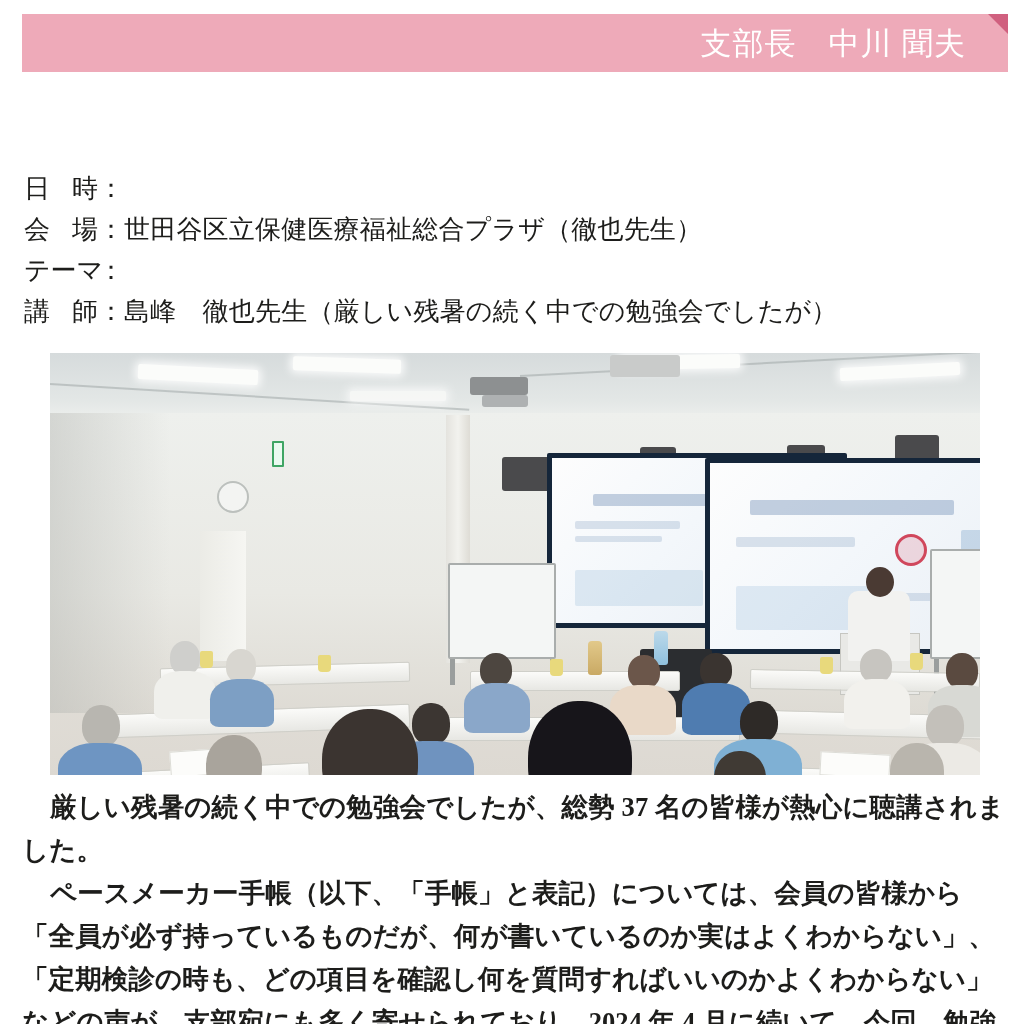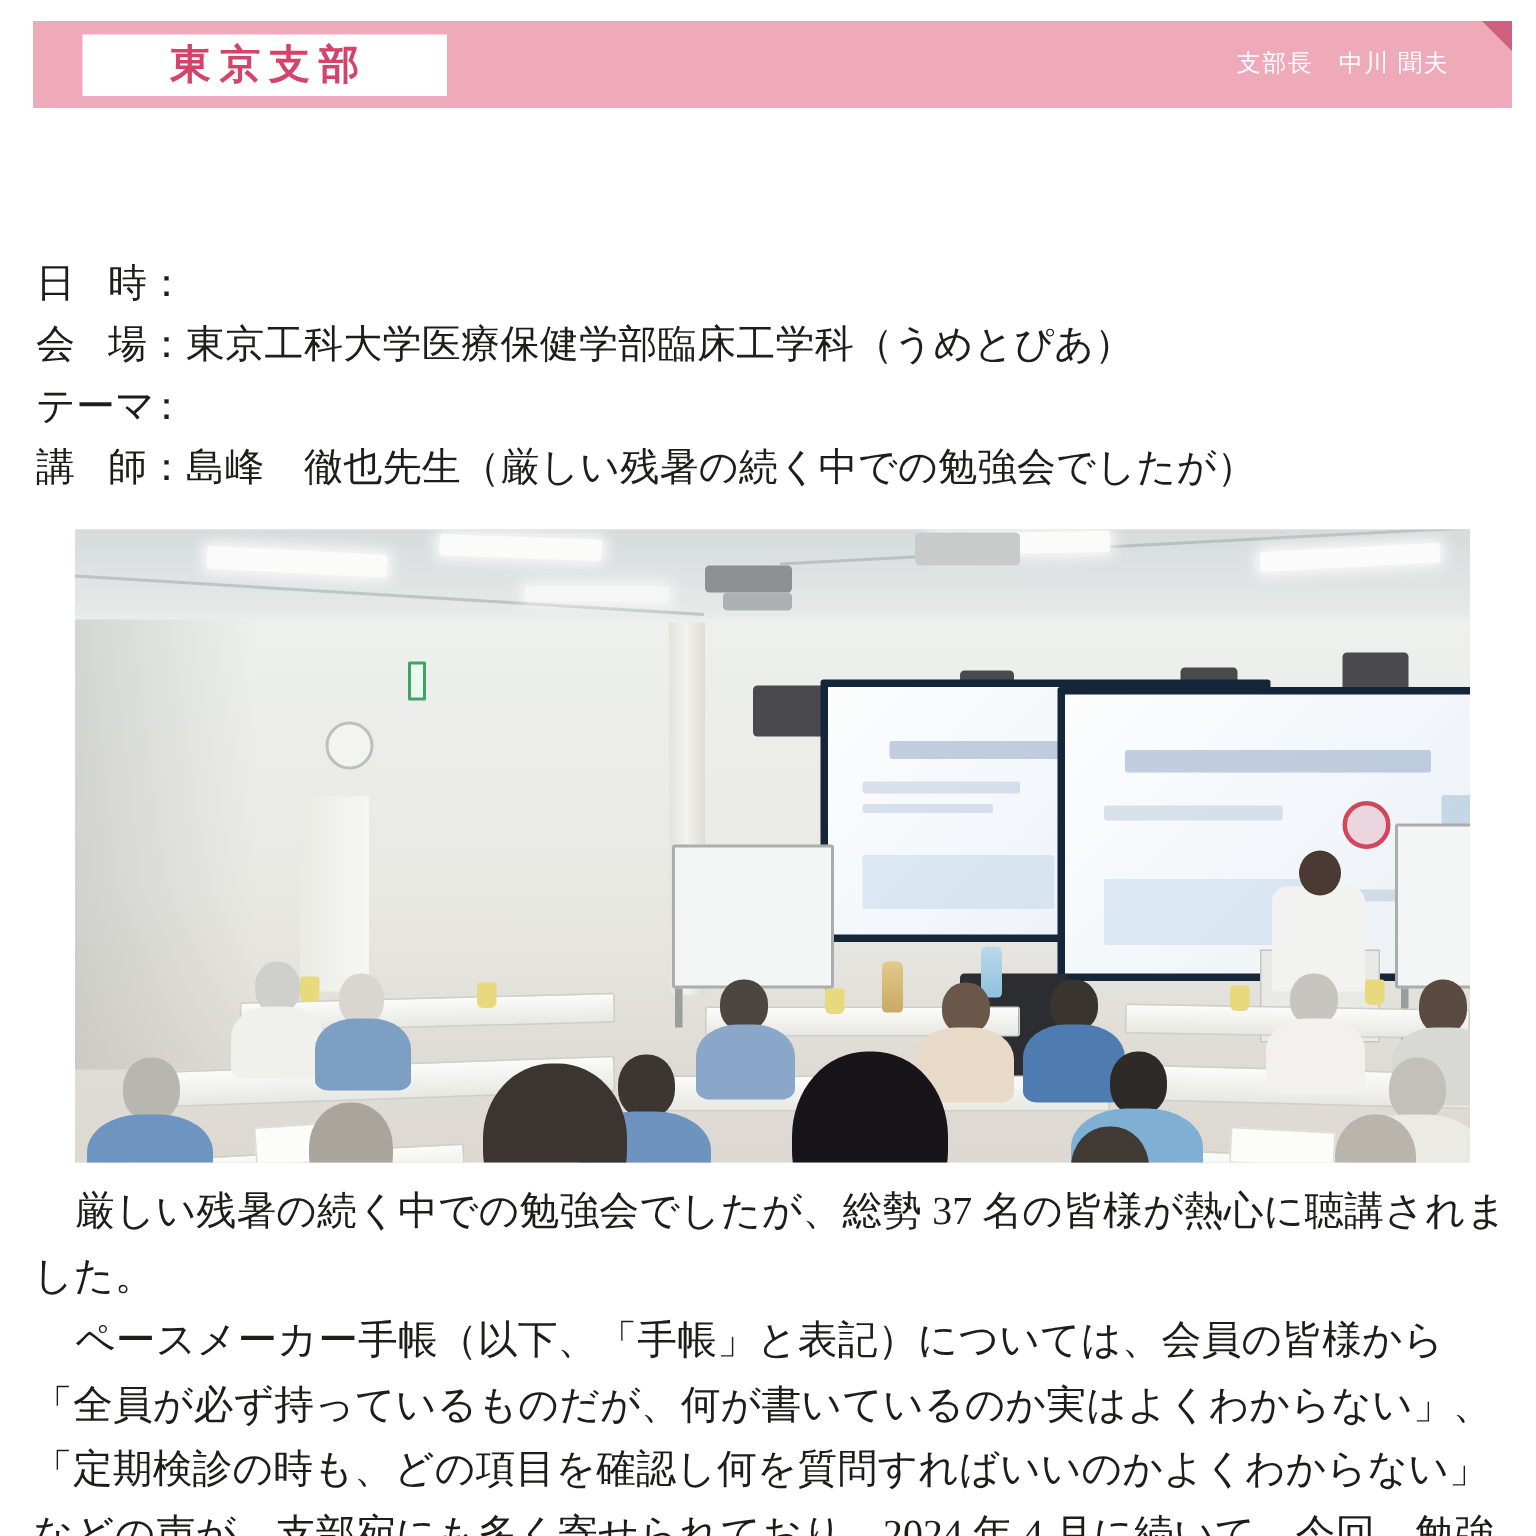--- a/index.html
+++ b/index.html
@@ -61,21 +61,21 @@
     line-height: 1;
   }
 
   .header-chief {
     position: absolute;
     right: 42px;
     top: 50%;
     transform: translateY(-50%);
     color: #ffffff;
     font-family: "Liberation Sans", "DejaVu Sans", sans-serif;
-    font-size: 16px;
+    font-size: 31px;
     letter-spacing: 1px;
     white-space: nowrap;
     line-height: 1;
   }
 
   
   .article-title {
     position: absolute;
     left: 0;
     top: 105px;
@@ -311,53 +311,50 @@
   .body-text {
     position: absolute;
     left: 22px;
     top: 786px;
     width: 984px;
     font-size: 26.5px;
     line-height: 43px;
     color: #1d1d1b;
     letter-spacing: 0.1px;
   }
-  .body-para { text-indent: 28px; }
+  .body-para { text-indent: 28px; font-weight: bold; }
 </style>
 </head>
 <body>
 
 <div class="page">
 
   <div class="header-banner">
     <div class="header-fold"></div>
-    <div class="branch-box">
-      <span class="branch-box-label">東京支部</span>
-    </div>
     <div class="header-chief">支部長　中川 聞夫</div>
   </div>
 
 
   <div class="detail-list">
 
     <div class="detail-row">
       <span class="detail-label spread">
         <span>日</span>
         <span>時</span>
       </span>
       <span class="detail-colon">：</span>
     </div>
 
     <div class="detail-row">
       <span class="detail-label spread">
         <span>会</span>
         <span>場</span>
       </span>
       <span class="detail-colon">：</span>
-      <span class="detail-value">東京工科大学医療保健学部臨床工学科（うめとぴあ）</span>
+      <span class="detail-value">世田谷区立保健医療福祉総合プラザ（徹也先生）</span>
     </div>
 
     <div class="detail-row">
       <span class="detail-label spread">テーマ</span>
       <span class="detail-colon">：</span>
     </div>
 
     <div class="detail-row">
       <span class="detail-label spread">
         <span>講</span>

